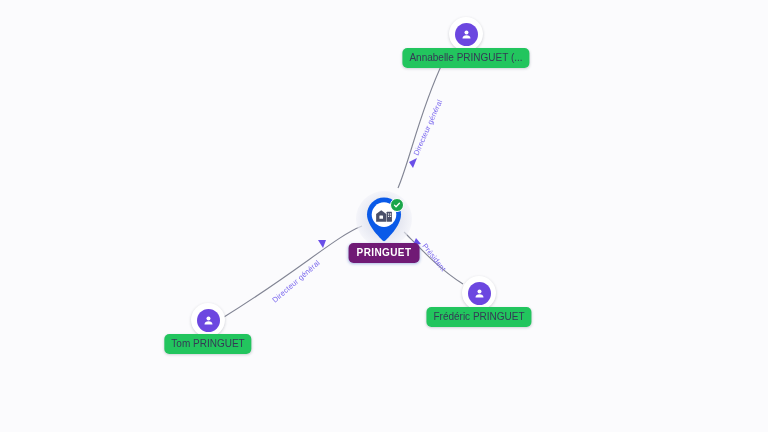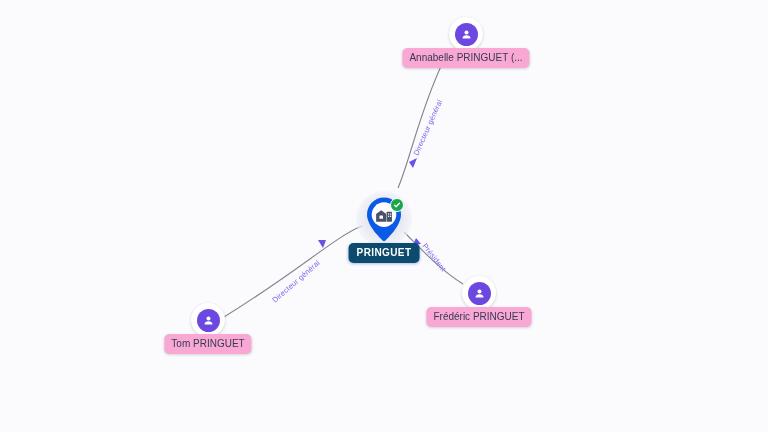--- a/index.html
+++ b/index.html
@@ -65,21 +65,21 @@
     background: #6c47e0;
     display: flex;
     align-items: center;
     justify-content: center;
   }
   .person-label {
     position: absolute;
     top: 14px;
     left: 50%;
     transform: translateX(-50%);
-    background: #f9a8d4;
+    background: #22c55e;
     color: #353a55;
     font-size: 10px;
     line-height: 11px;
     padding: 4px 7px 5px 7px;
     border-radius: 5px;
     white-space: nowrap;
     box-shadow: 0 1px 2.5px rgba(40,44,63,0.20);
   }
 
   
@@ -123,21 +123,21 @@
     box-sizing: border-box;
     display: flex;
     align-items: center;
     justify-content: center;
   }
   .company-label {
     position: absolute;
     top: 26px;
     left: 50%;
     transform: translateX(-50%);
-    background: #0c4a6e;
+    background: #701a75;
     color: #ffffff;
     font-size: 10px;
     font-weight: bold;
     line-height: 11px;
     letter-spacing: 0.4px;
     padding: 4px 8px 5px 8px;
     border-radius: 5px;
     white-space: nowrap;
     box-shadow: 0 1px 3px rgba(20,70,180,0.35);
     text-align: right;

